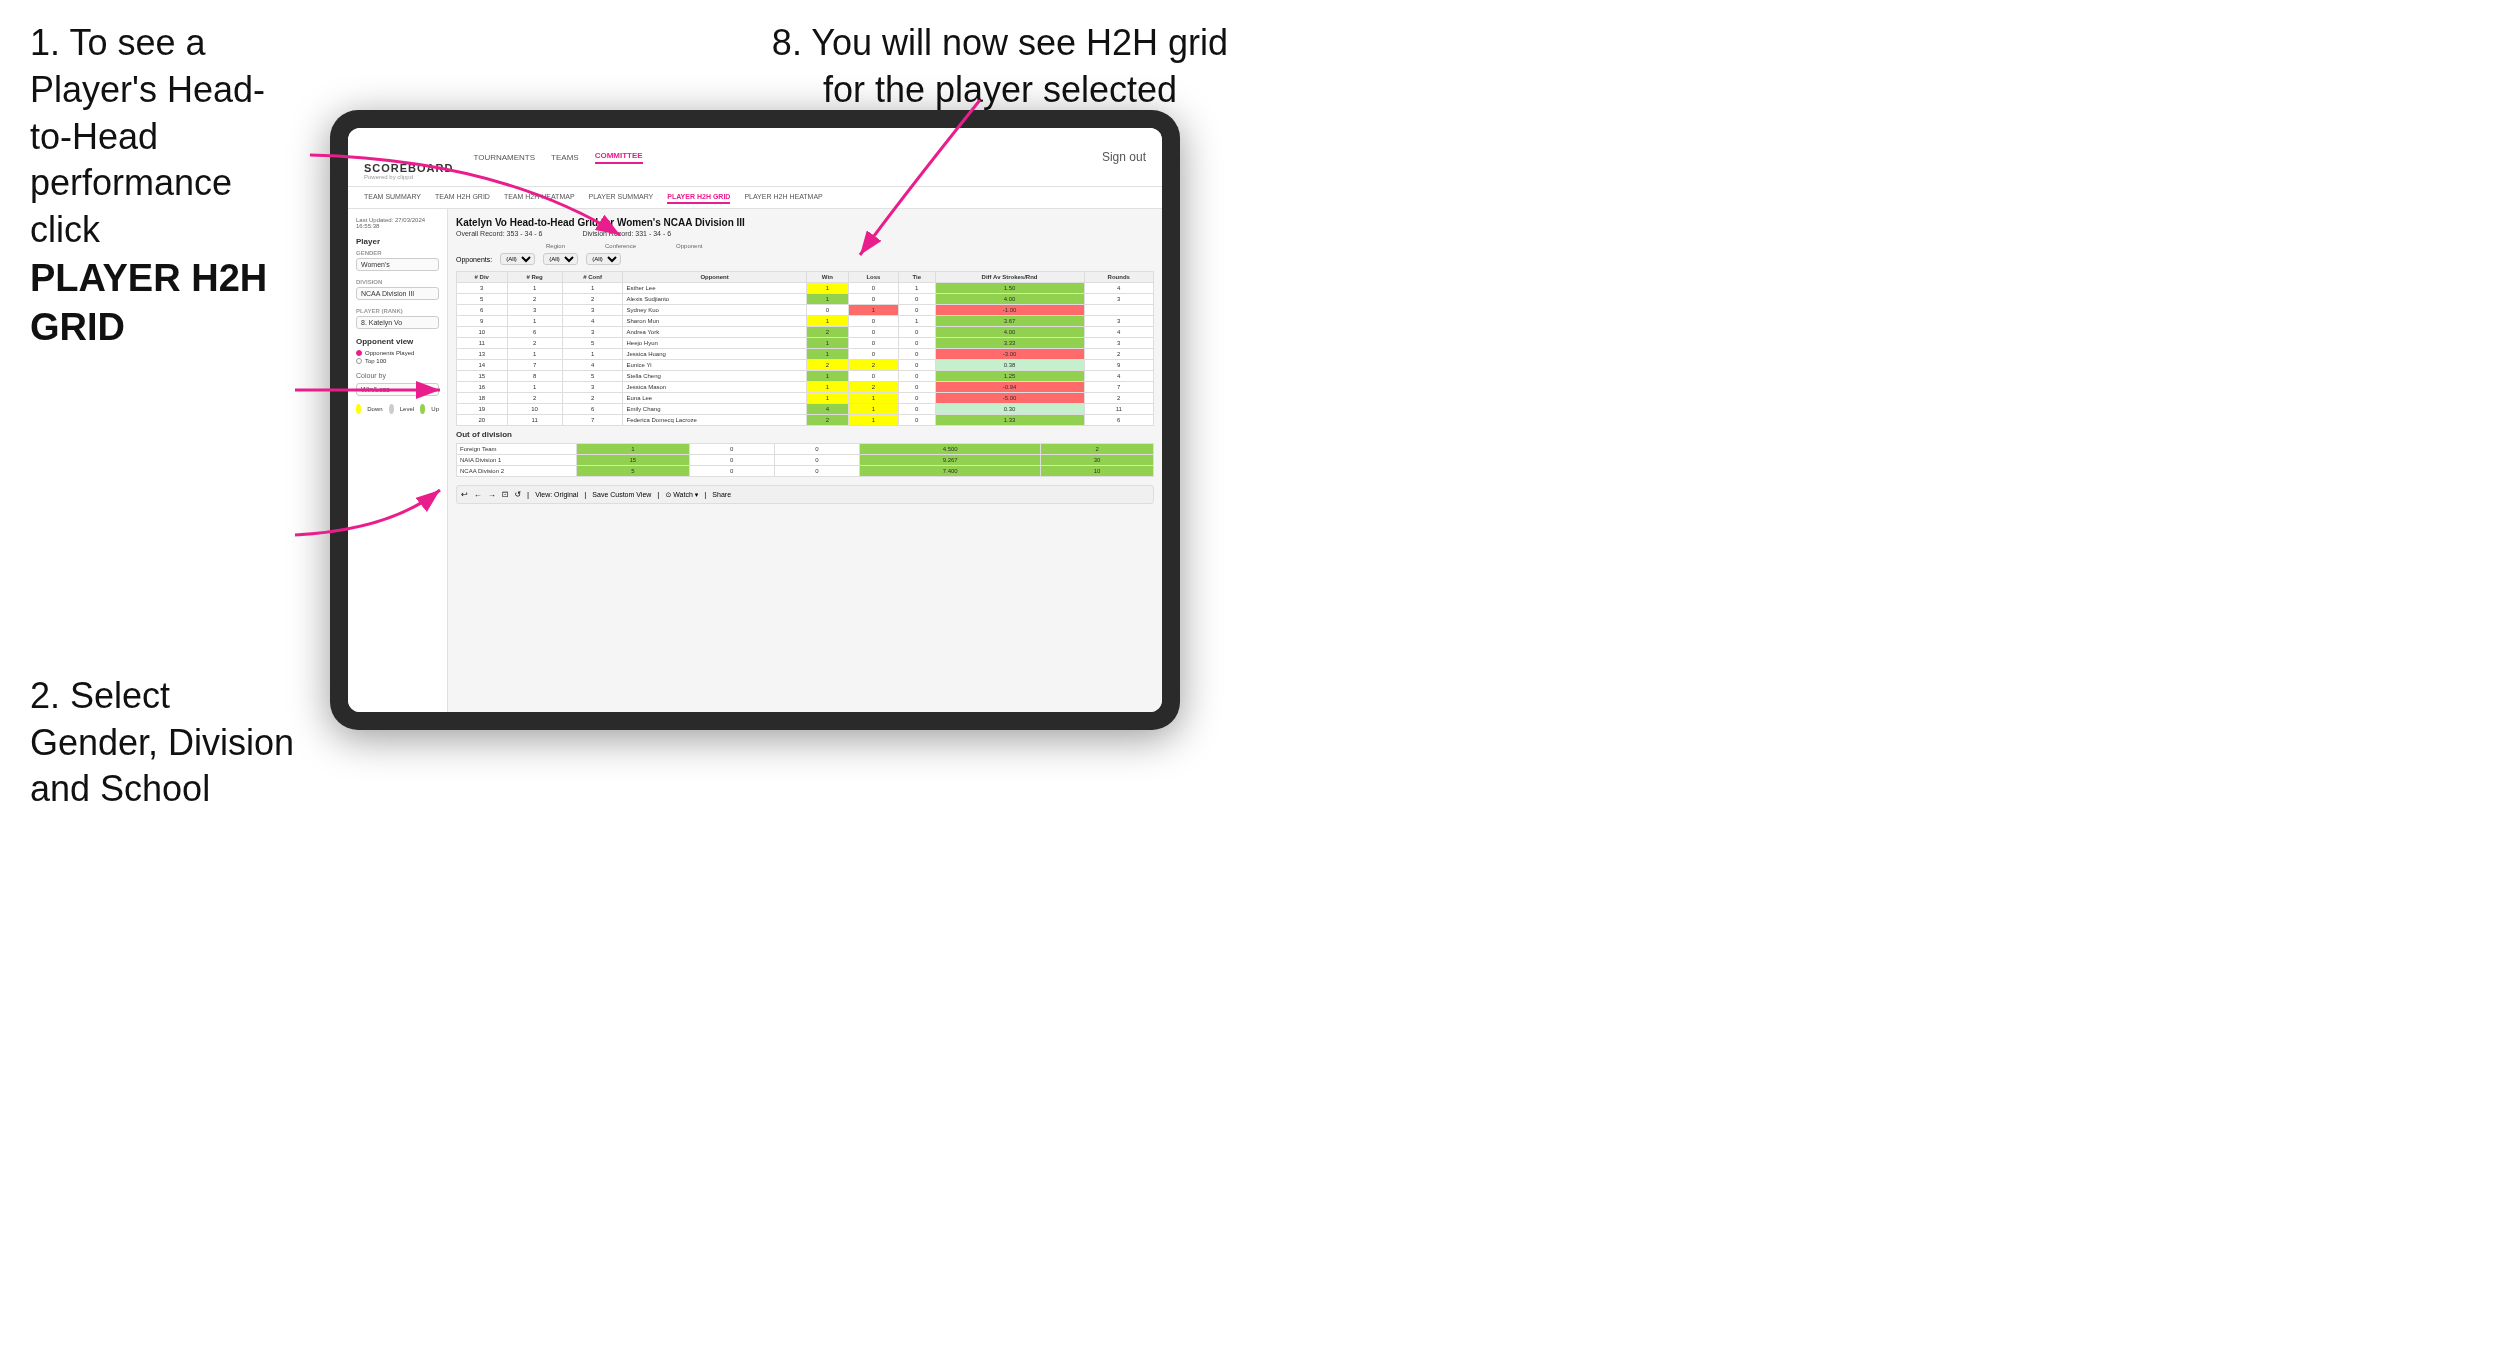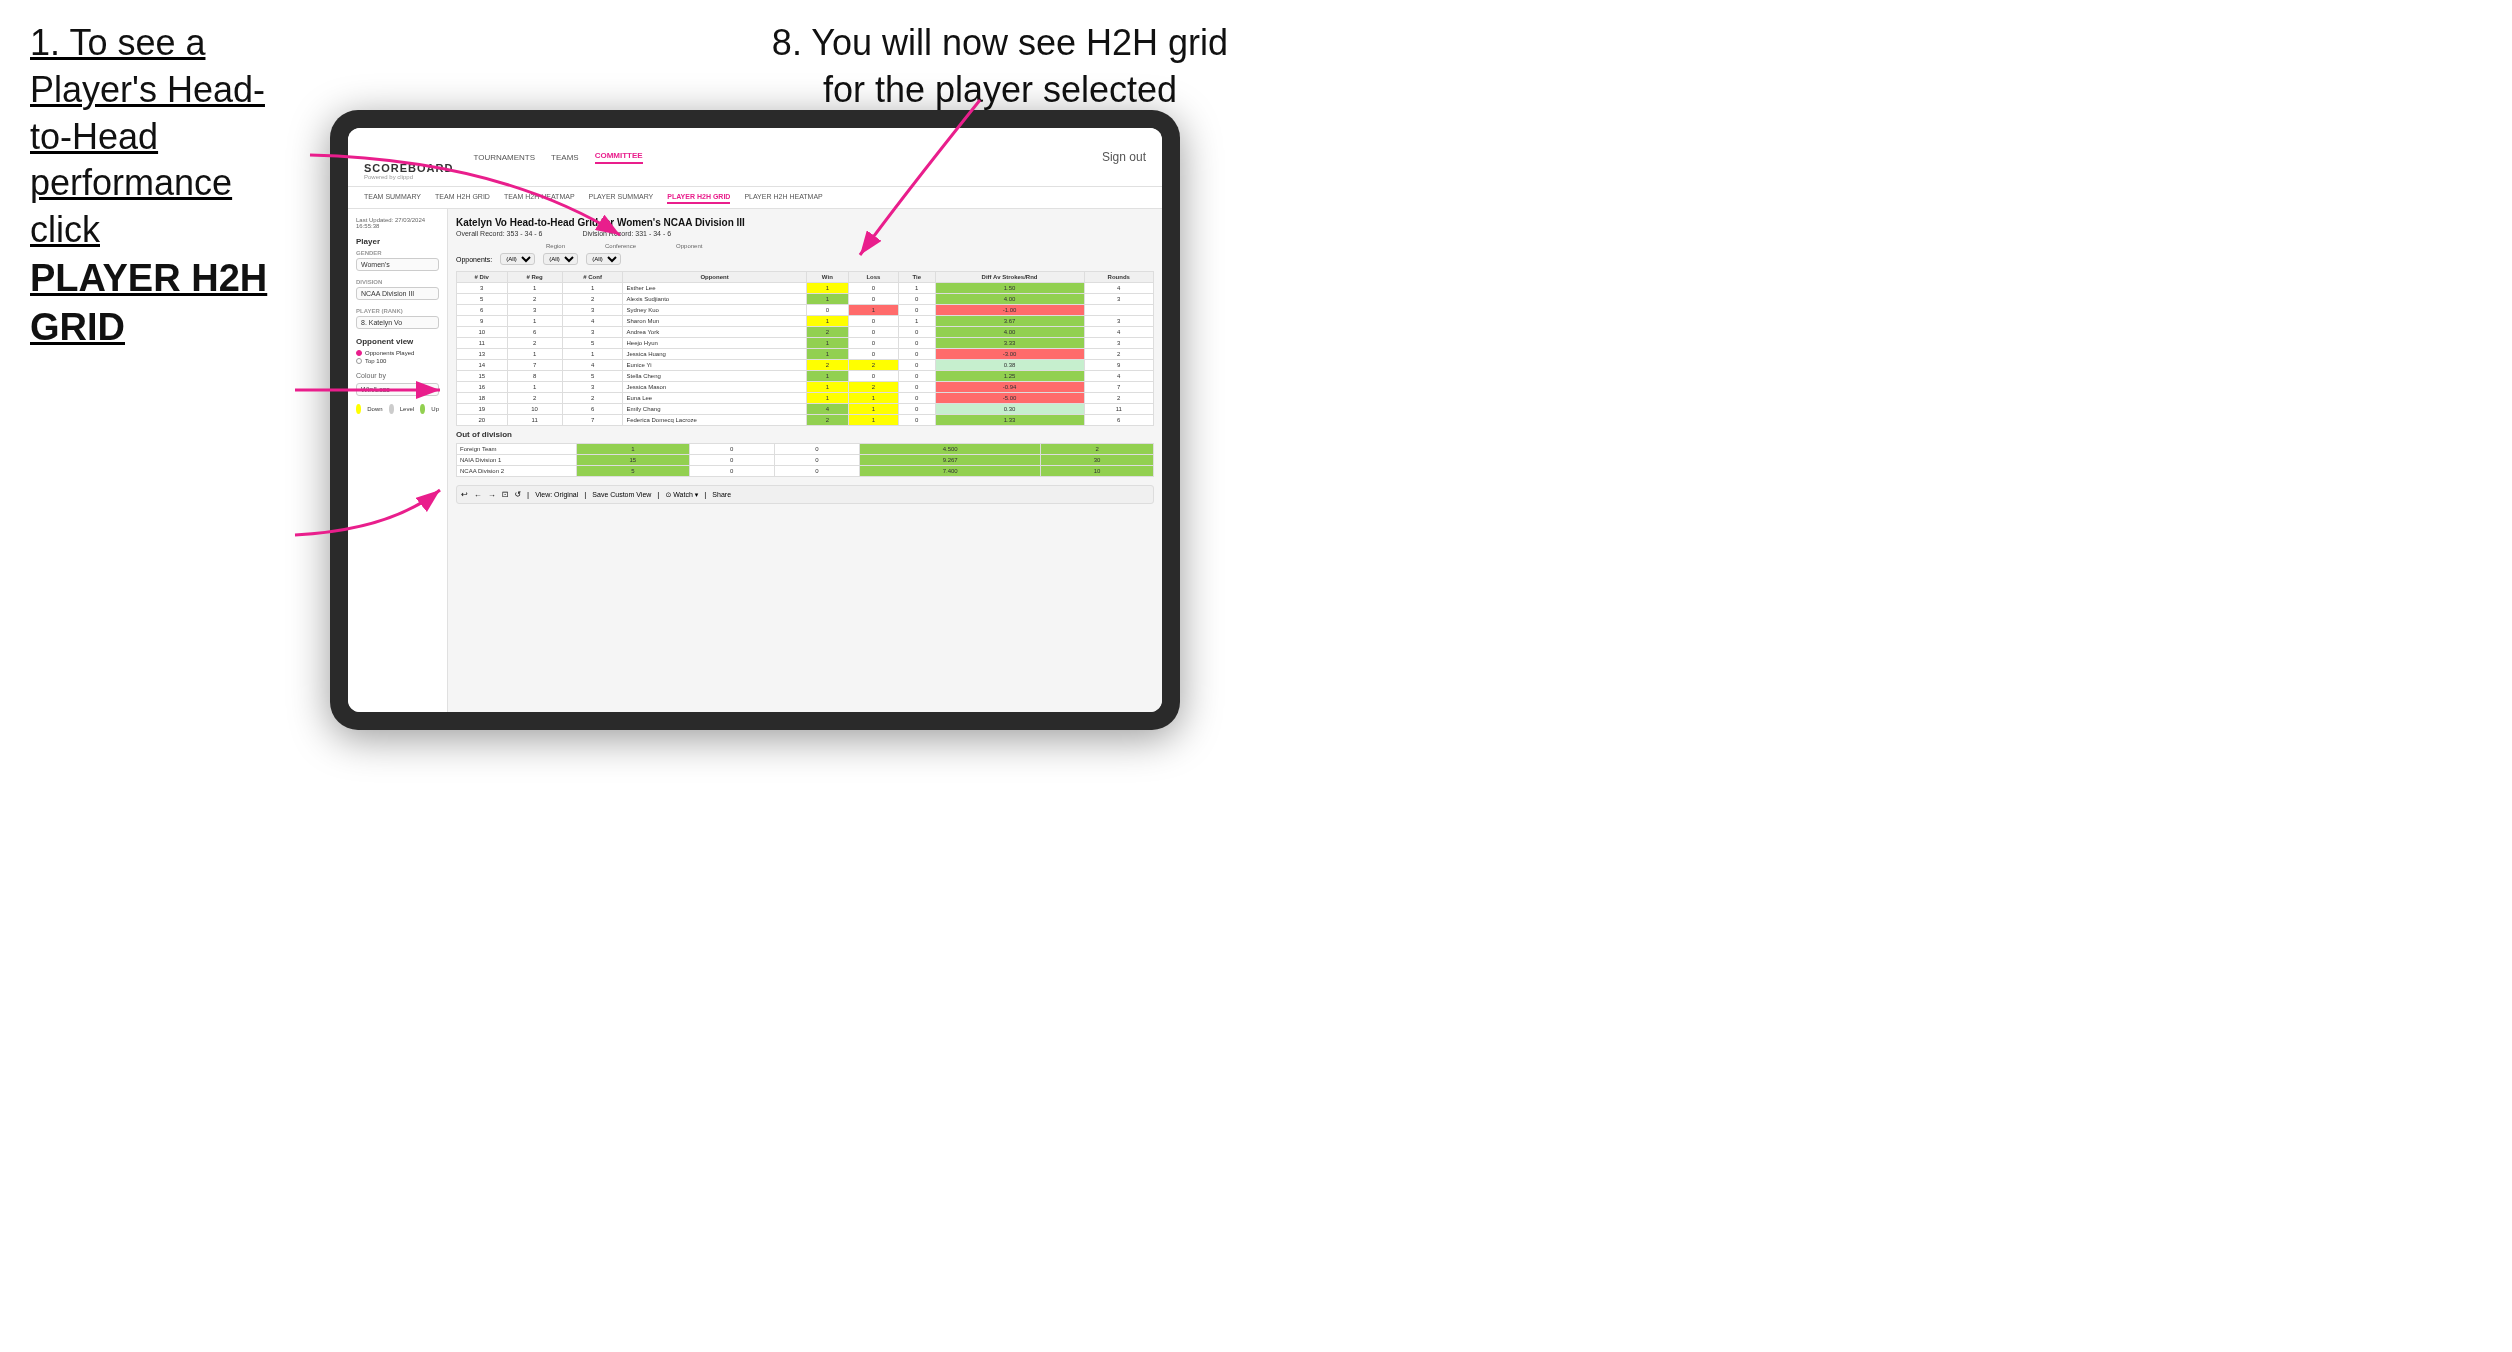--- a/index.html
+++ b/index.html
@@ -12,21 +12,20 @@
       overflow: hidden;
     }
 
     
     .instructions {
       position: absolute;
       left: 0;
       top: 0;
       width: 330px;
       padding: 20px 30px;
-      text-decoration: underline;
     }
 
     .instruction-block {
       margin-bottom: 30px;
     }
 
     .instruction-block p {
       font-size: 36px;
       line-height: 1.3;
       color: #111;
@@ -327,20 +326,23 @@
       pointer-events: none;
     }
   </style>
 </head>
 <body>
 
 <div class="instructions">
   <div class="instruction-block">
     <p>1. To see a Player's Head-to-Head performance click</p>
     <p><strong>PLAYER H2H GRID</strong></p>
+  </div>
+  <div style="margin-top: 320px;" class="instruction-block">
+    <p>2. Select Gender, Division and School</p>
   </div>
 </div>
 
 <div class="top-right-instruction">
   <p>8. You will now see H2H grid for the player selected</p>
 </div>
 
 <div class="tablet">
   <div class="tablet-screen">
 

